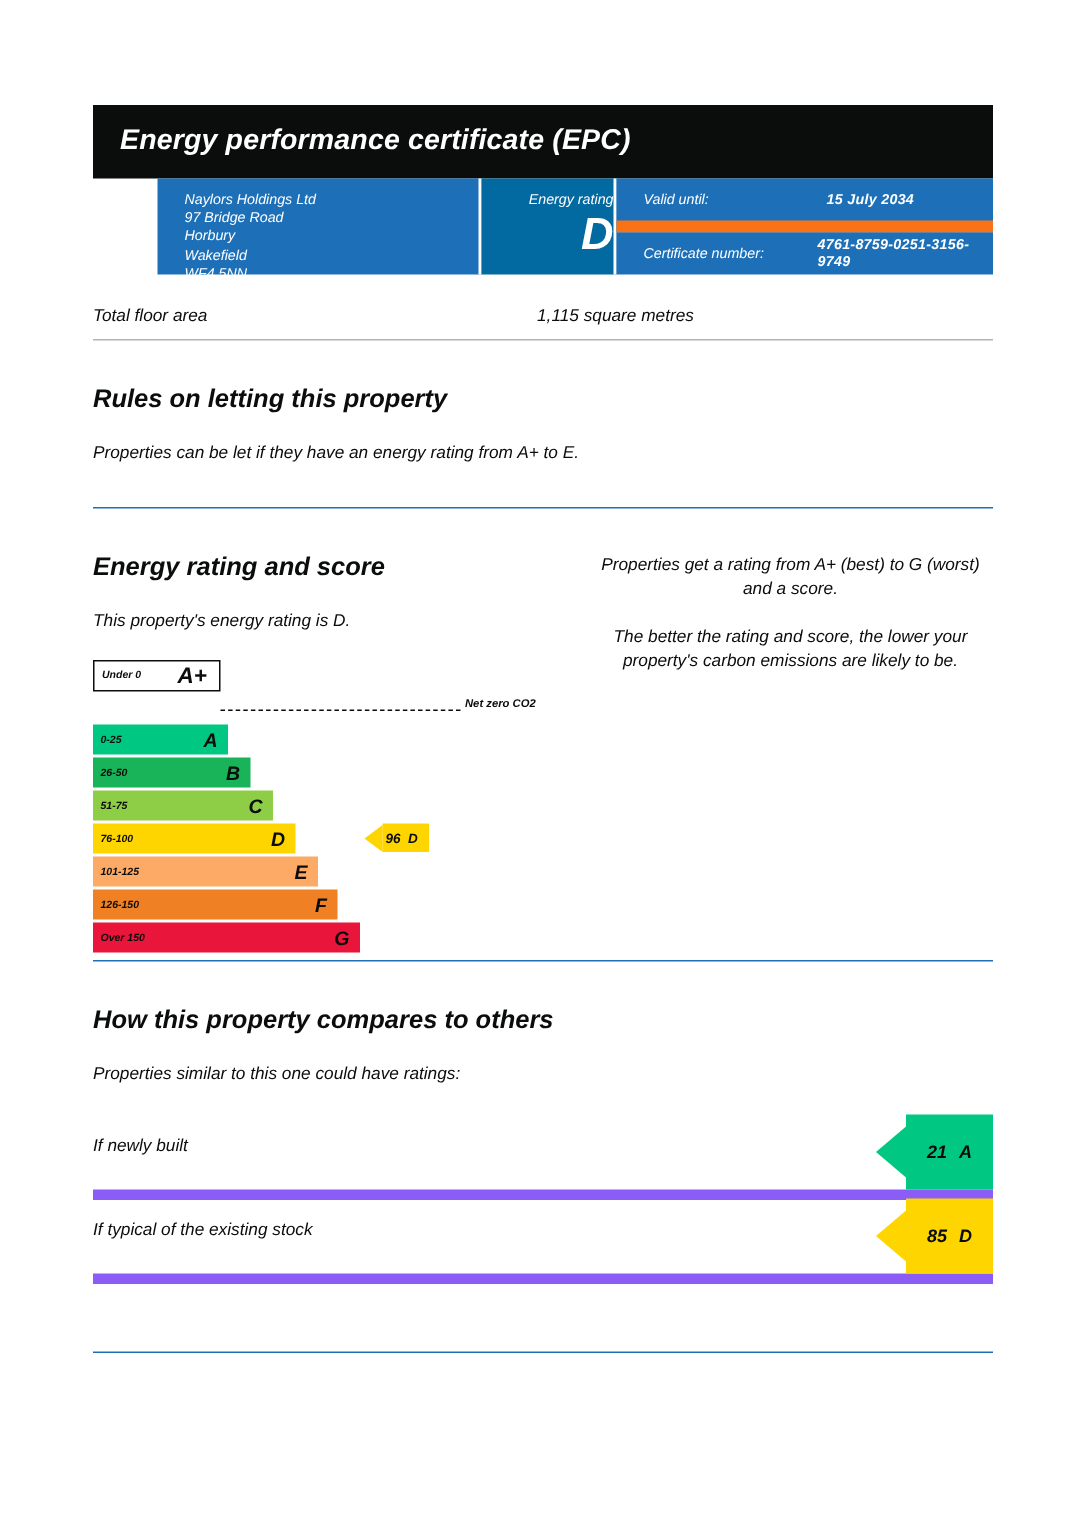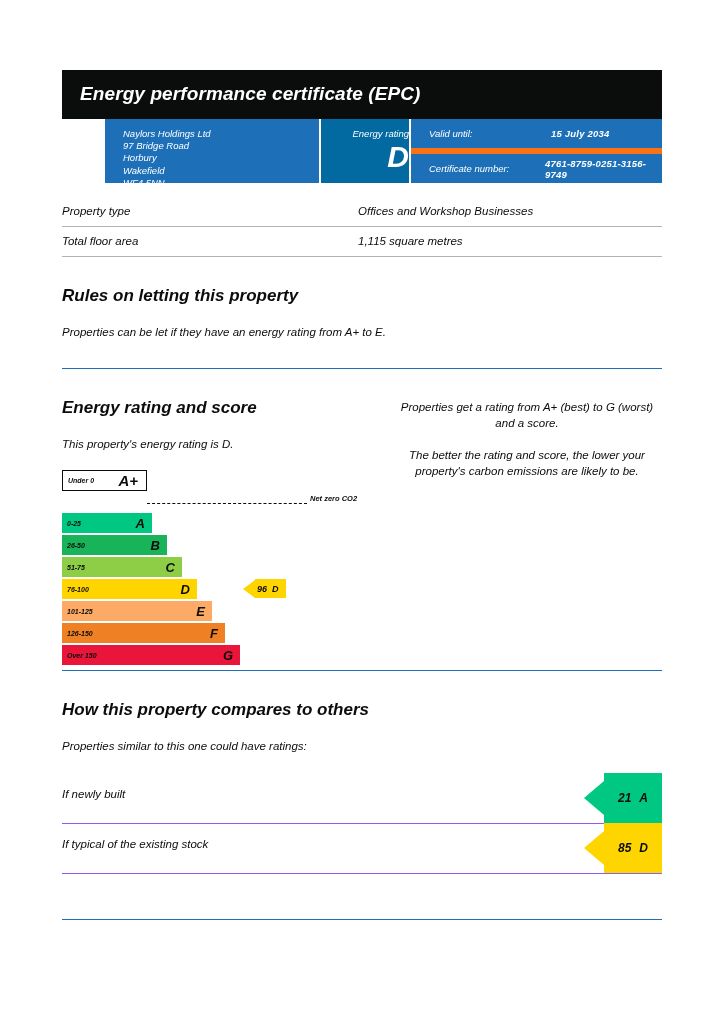--- a/index.html
+++ b/index.html
@@ -75,21 +75,21 @@
   }
   .band-right-row {
     background: #1d70b8;
     color: #ffffff;
     flex: 1;
     display: flex;
     align-items: center;
     padding-left: 18px;
     font-size: 9.5px;
   }
-  .band-right-row.first { border-bottom: 6px solid #f97316; }
+  .band-right-row.first { border-bottom: 8px solid #f97316; }
   .band-right-row .k { width: 122px; }
   .band-right-row .v { font-weight: bold; letter-spacing: 0.2px; }
 
   
   .detail-table {
     margin-top: 14px;
     width: 100%;
     border-collapse: collapse;
   }
   .detail-table td {
@@ -196,21 +196,21 @@
     height: 19px;
     display: flex;
     align-items: center;
     gap: 5px;
     padding: 0 7px 0 2px;
   }
 
   
   .compare-row {
     position: relative;
-    border-bottom: 1px solid #8b5cf6;
+    border-bottom: 7px solid #8b5cf6;
     height: 49px;
   }
   .compare-row .label {
     position: absolute;
     left: 0;
     top: 14px;
     font-size: 11.5px;
   }
   .compare-marker {
     position: absolute;
@@ -267,24 +267,20 @@
       </div>
       <div class="band-right-row">
         <span class="k">Certificate number:</span>
         <span class="v">4761-8759-0251-3156-9749</span>
       </div>
     </div>
   </div>
 
   <table class="detail-table">
     <tbody>
-        <tr>
-      <td class="key">Property type</td>
-      <td class="val">Offices and Workshop Businesses</td>
-    </tr>
     <tr>
       <td class="key">Total floor area</td>
       <td class="val">1,115 square metres</td>
     </tr>
   </tbody>
     </table>
 
   <h2 class="sec">Rules on letting this property</h2>
   <p class="body">Properties can be let if they have an energy rating from A+ to E.</p>
 

